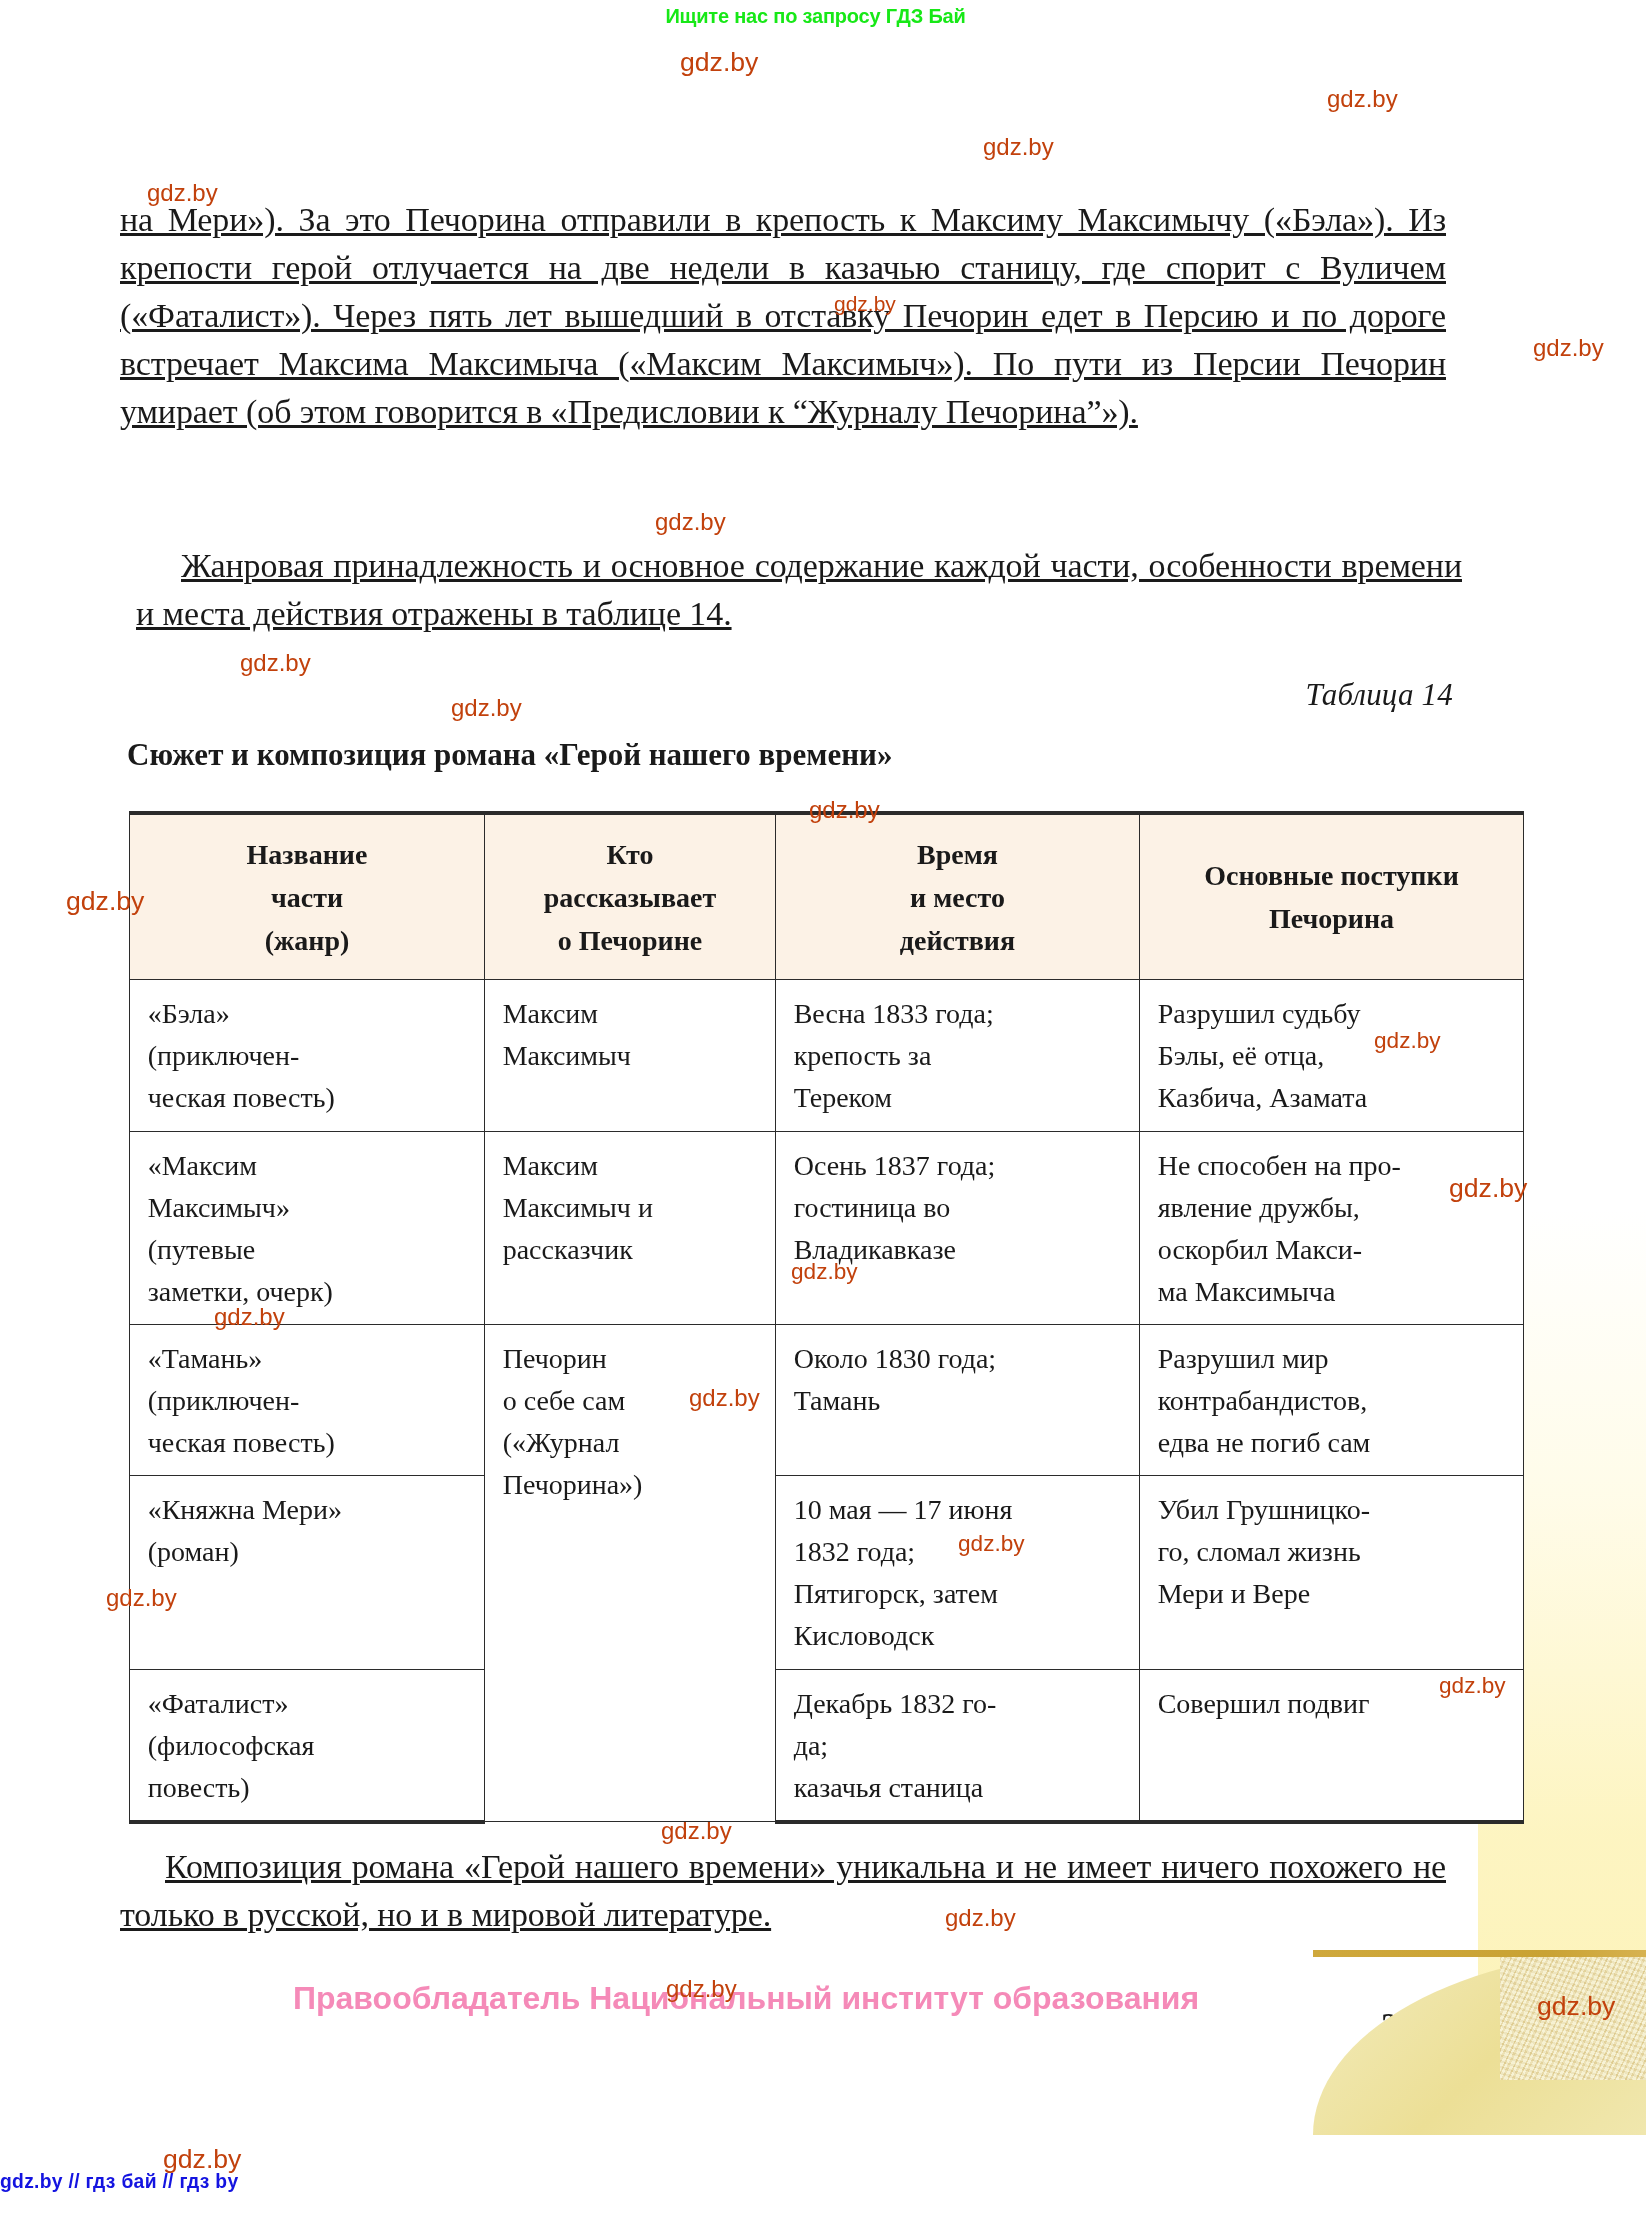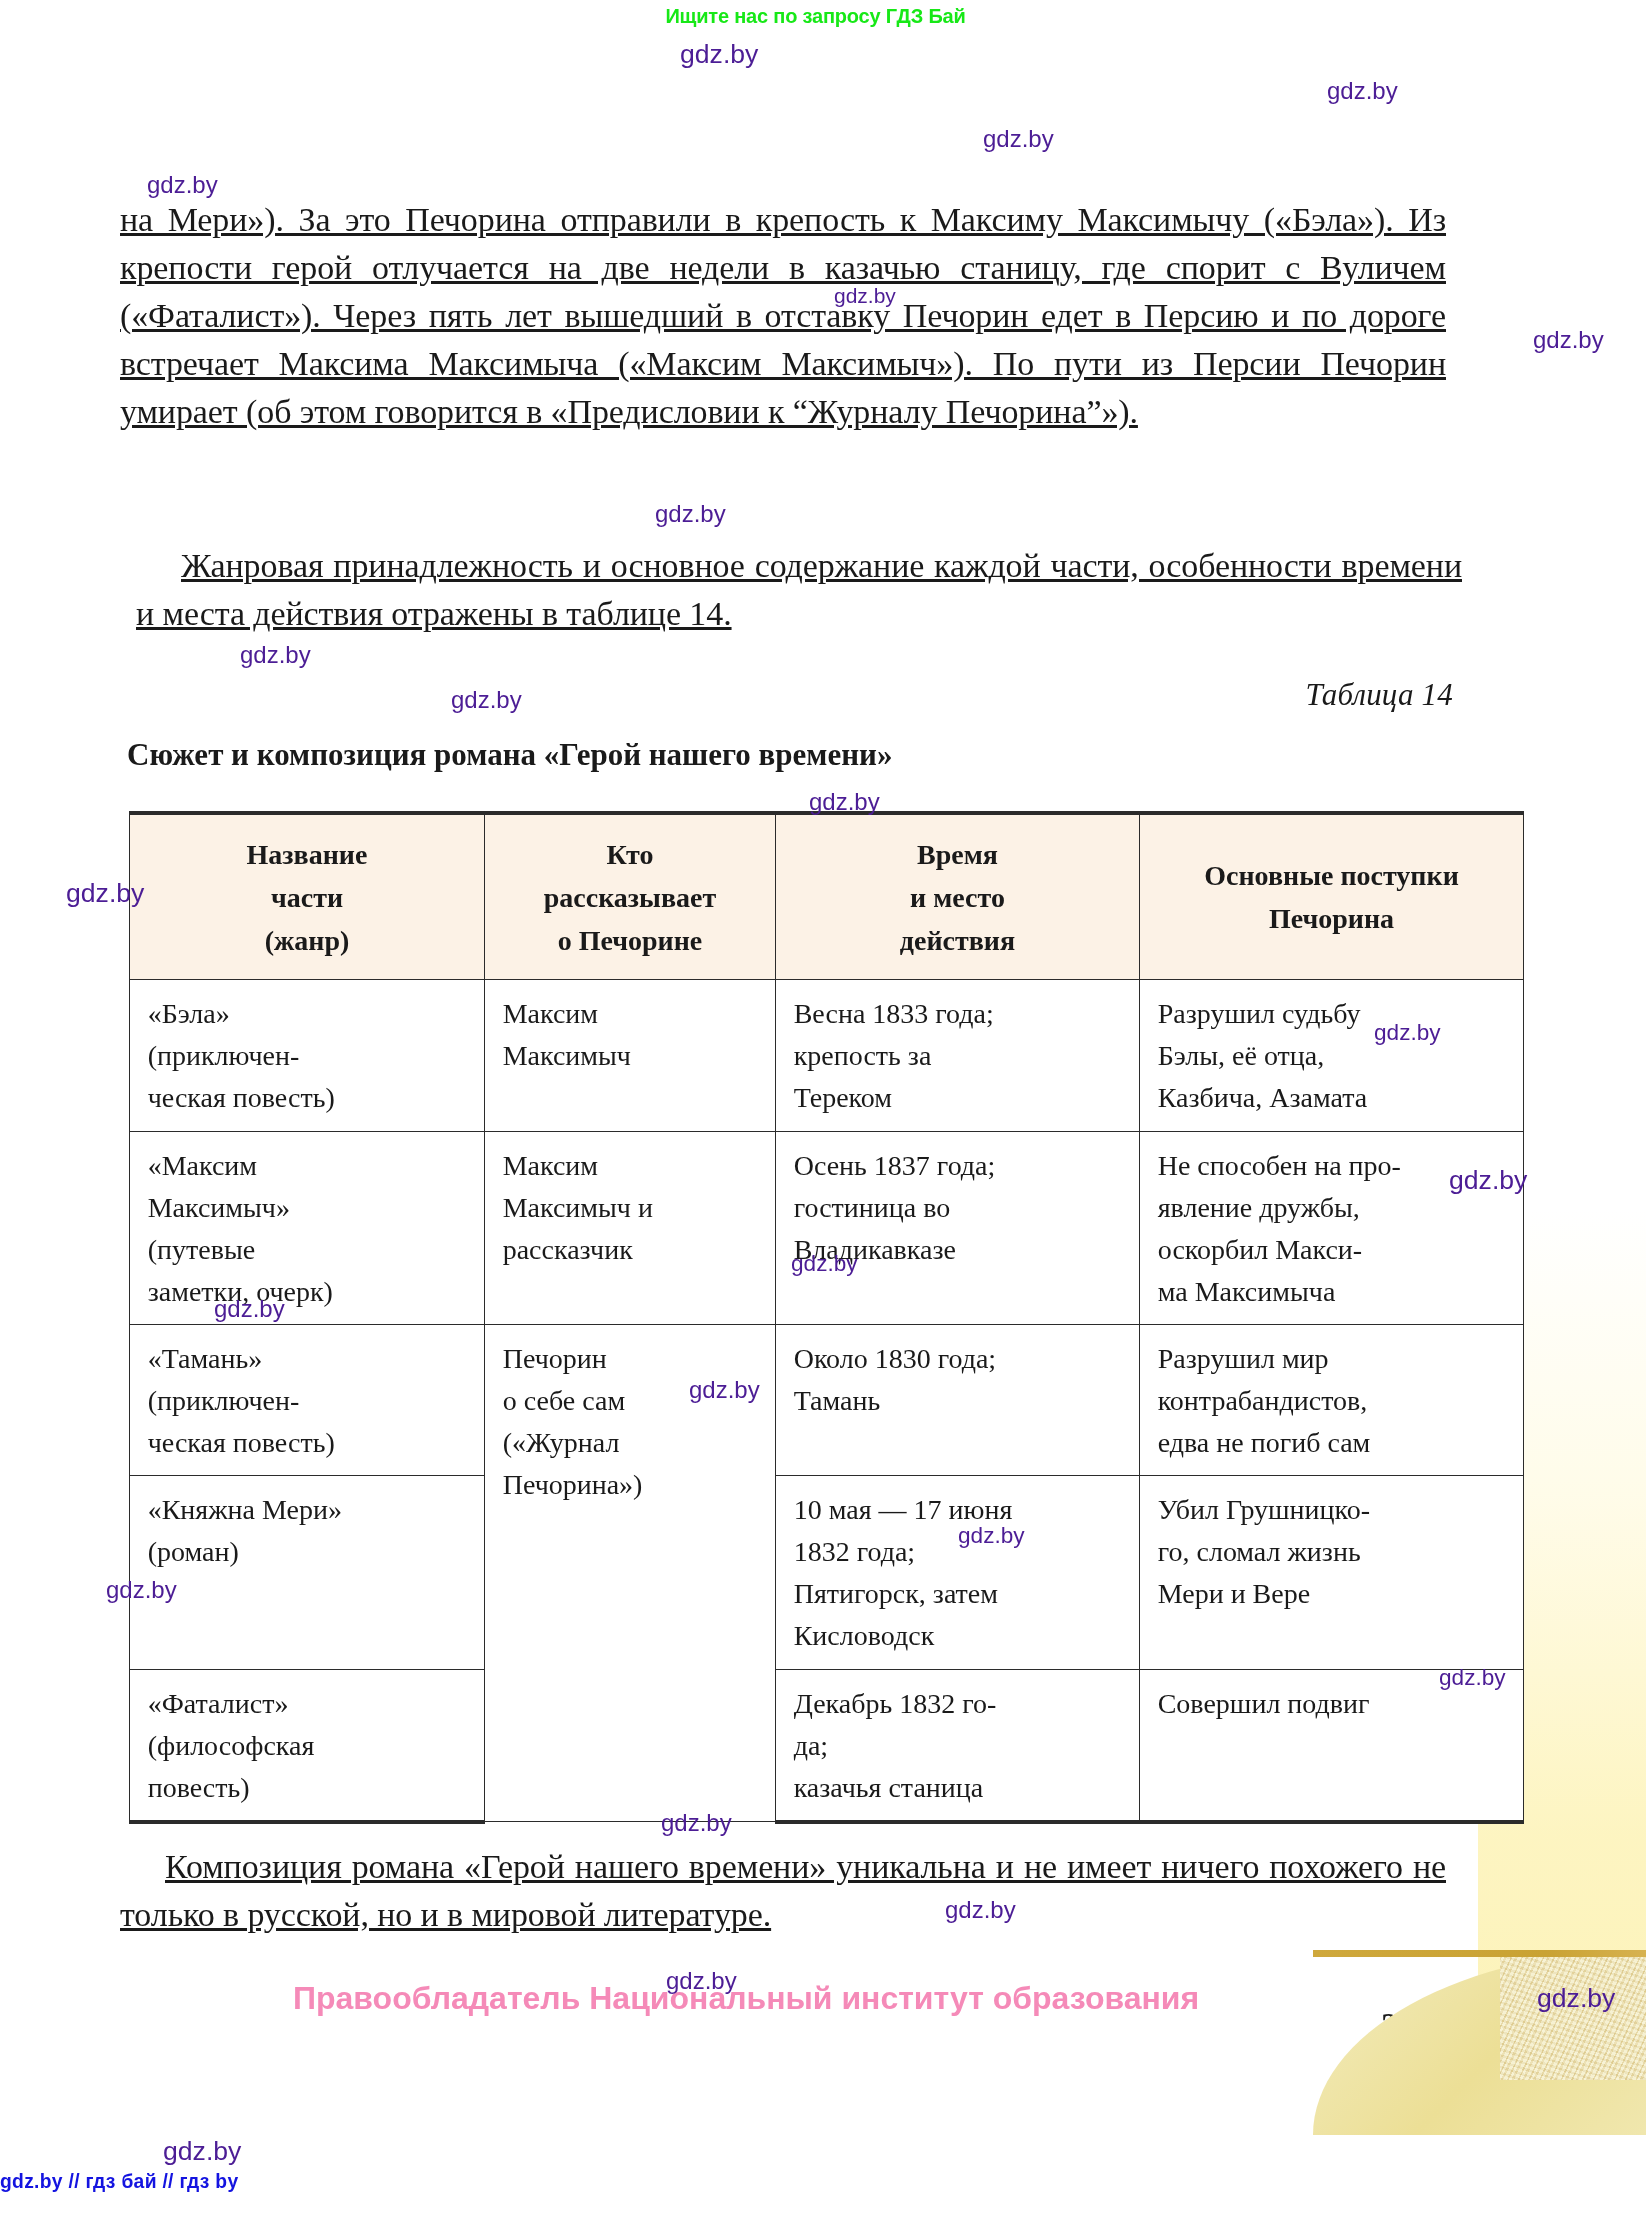--- a/index.html
+++ b/index.html
@@ -205,23 +205,24 @@
     font-size: 19.3px;
     font-weight: 700;
     color: #1414e0;
     letter-spacing: 0.3px;
   }
 
   
   .wm {
     position: absolute;
     font-family: "Liberation Sans", "DejaVu Sans", sans-serif;
-    color: #4c1d95;
+    color: #c2410c;
     white-space: nowrap;
     pointer-events: none;
+    margin-top: 8px;
   }
 </style>
 </head>
 <body>
 
 <div id="page">
 
   <div class="right-glow"></div>
 
   <div class="banner">Ищите нас по запросу ГДЗ Бай</div>

